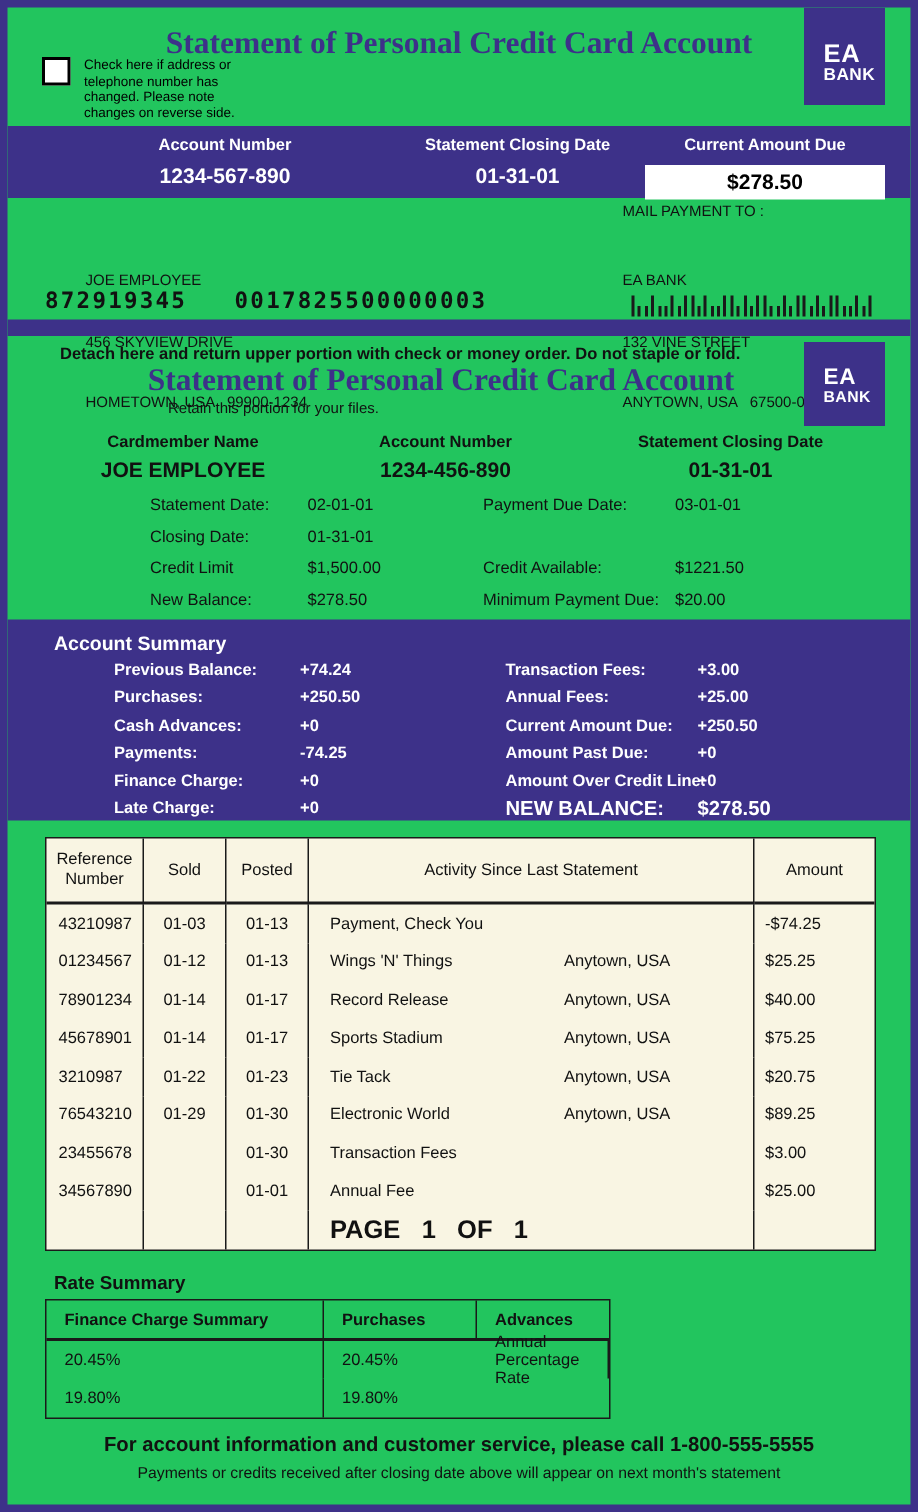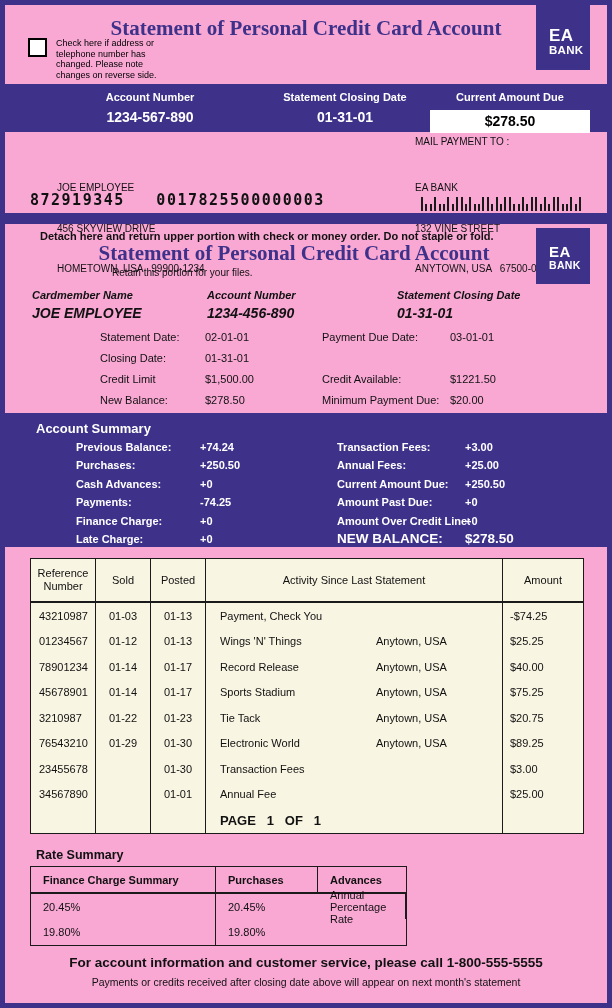--- a/index.html
+++ b/index.html
@@ -1,18 +1,18 @@
 <!DOCTYPE html>
 <html><head>
 <meta charset="utf-8">
 <style>
   html,body{margin:0;padding:0;background:#e8e8e8;}
   .page{
     position:relative;width:612px;height:1008px;margin:0 auto;
-    background:#f9a8d4;border:5px solid #3d3189;box-sizing:border-box;
+    background:#22c55e;border:5px solid #3d3189;box-sizing:border-box;
     font-family:"Liberation Sans",sans-serif;color:#111;overflow:hidden;
   }
   .abs{position:absolute;}
   .doc-title{font-family:"Liberation Serif",serif;font-weight:bold;font-size:21px;color:#3d3189;text-align:center;}
   .logo{background:#3d3189;color:#fff;font-weight:bold;line-height:1;}
   .logo .ea{font-size:17px;letter-spacing:0.5px;}
   .logo .bank{font-size:11.5px;letter-spacing:0.3px;margin-top:1px;}
   .checkbox{width:15px;height:15px;background:#fff;border:2px solid #000;}
   .cb-note{font-size:9px;line-height:10.5px;color:#000;}
   .purple-band{background:#3d3189;left:0;width:602px;}
@@ -22,39 +22,39 @@
   .amount-box{position:absolute;background:#fff;color:#000;font-size:14px;font-weight:bold;text-align:center;line-height:23px;}
   .addr{font-size:10px;line-height:13.5px;white-space:pre;}
   .small-label{font-size:10px;}
   .micr{font-family:"DejaVu Sans Mono",monospace;font-weight:bold;font-size:15px;letter-spacing:1.5px;white-space:pre;}
   .barcode{display:flex;align-items:flex-end;}
   .barcode .bar{width:2px;background:#1a1a1a;margin-right:2.4px;}
   .barcode .tall{height:14px;}
   .barcode .short{height:7px;}
   .detach{font-size:11px;font-weight:bold;}
   .retain{font-size:10px;}
-  .cm-group{position:absolute;width:180px;font-style:italic;}
+  .cm-group{position:absolute;text-align:center;width:180px;}
   .cm-label{font-size:11px;font-weight:bold;}
   .cm-value{font-size:14px;font-weight:bold;margin-top:4px;}
   .det{font-size:11px;white-space:pre;}
   .sum-block{background:#3d3189;color:#fff;}
   .sum-title{font-size:13px;font-weight:bold;}
   .sum-item{position:absolute;font-size:11px;font-weight:bold;white-space:pre;}
   .sum-item.big{font-size:13.5px;}
   .txn-table{display:grid;grid-template-columns:65px 55px 55px 297px 80px;
     grid-template-rows:44px repeat(8,25.5px) 26px;border:1.5px solid #1a1a1a;background:#f9f5e3;}
   .cell{display:flex;align-items:center;font-size:11px;box-sizing:border-box;}
   .cell.vline{border-right:1px solid #1a1a1a;}
   .cell.hd{justify-content:center;text-align:center;border-bottom:2px solid #1a1a1a;line-height:13px;}
   .cell.c{justify-content:center;}
   .cell.ref{padding-left:8px;}
   .cell.act{padding-left:14px;position:relative;}
   .cell.act .loc{position:absolute;left:170px;}
   .cell.amt{padding-left:7px;}
-  .cell.page-note{font-size:13px;font-weight:bold;white-space:pre;padding-left:14px;}
+  .cell.page-note{font-size:17px;font-weight:bold;white-space:pre;padding-left:14px;}
   .rate-title{font-size:12.5px;font-weight:bold;}
   .rate-table{display:grid;grid-template-columns:185px 102px 88px;grid-template-rows:27px 25px 26px;
     border:1.5px solid #1a1a1a;}
   .rcell{display:flex;align-items:center;padding-left:12px;font-size:11px;box-sizing:border-box;}
   .rcell.vline{border-right:1px solid #1a1a1a;}
   .rcell.hd{font-weight:bold;border-bottom:2px solid #1a1a1a;}
   .footer-bold{width:100%;text-align:center;font-size:13.5px;font-weight:bold;}
   .footer-note{width:100%;text-align:center;font-size:10.5px;}
 </style>
 </head>

